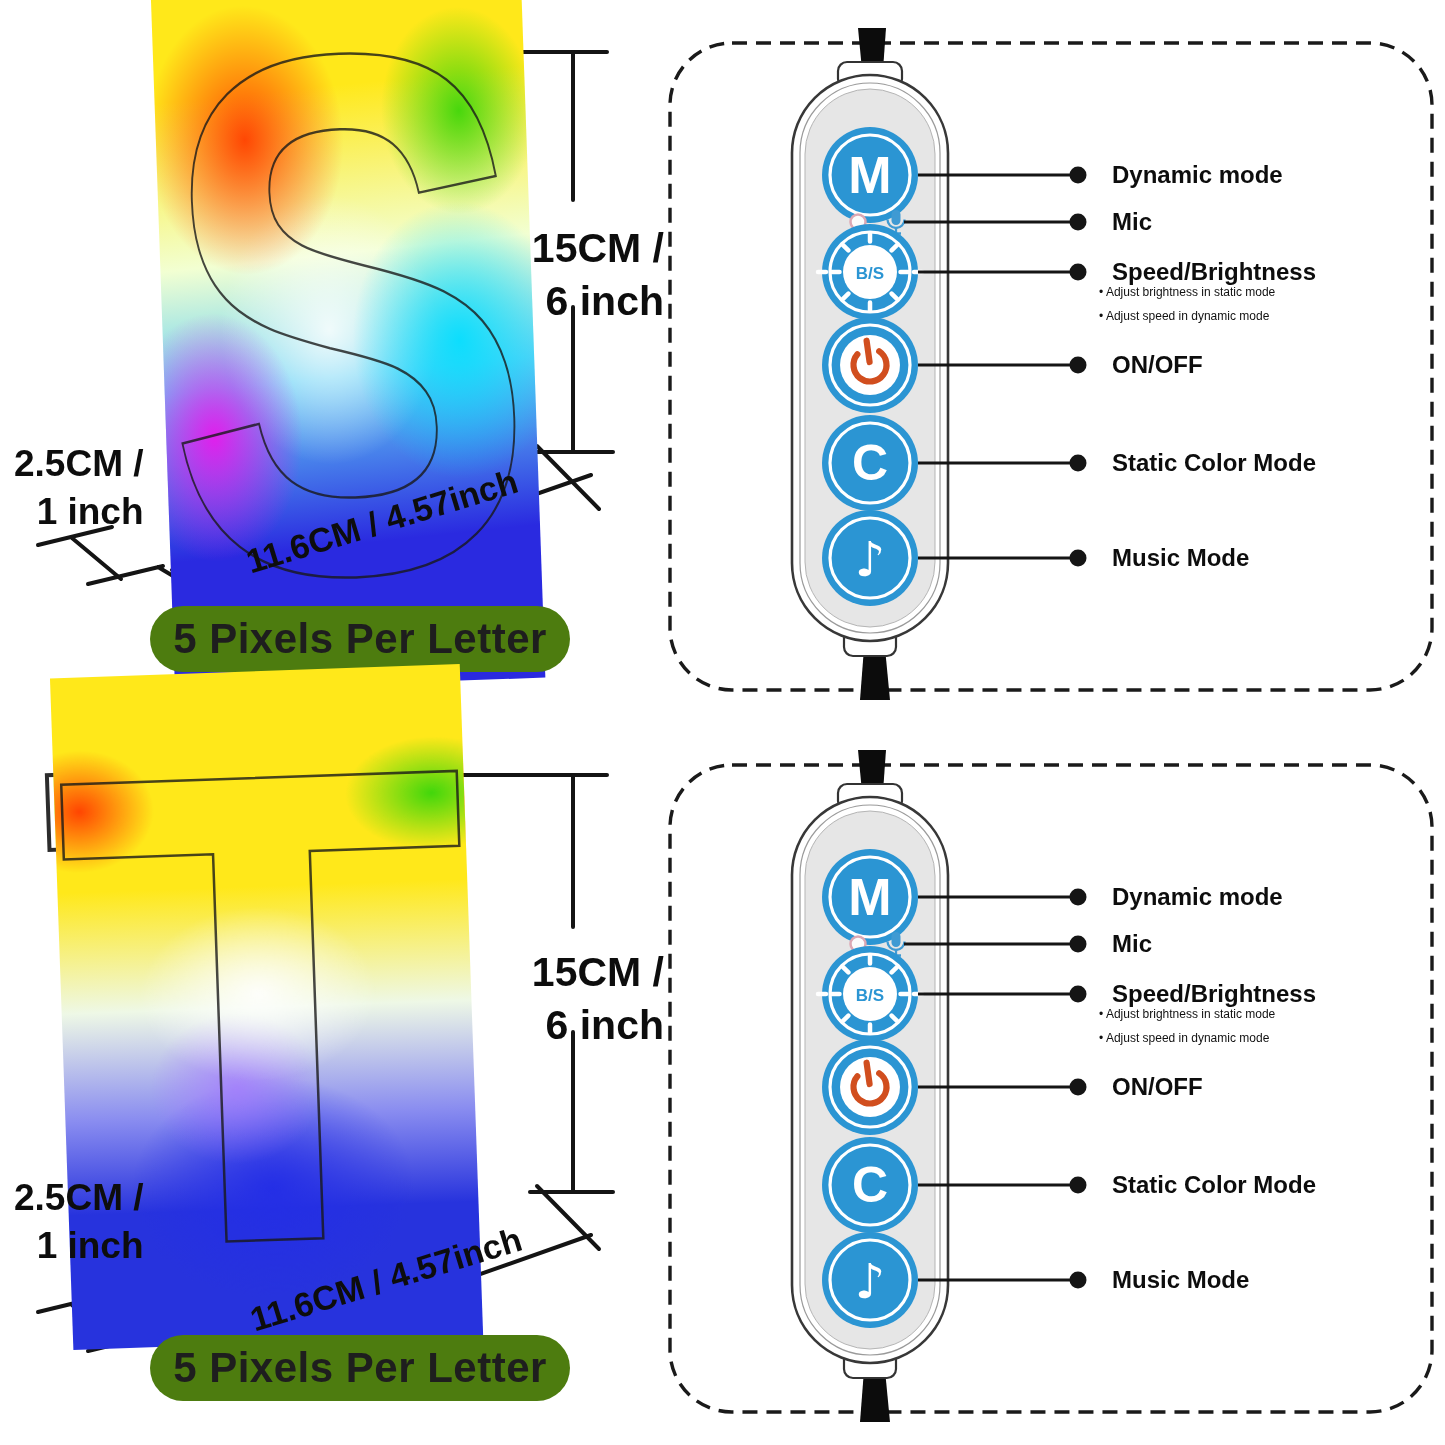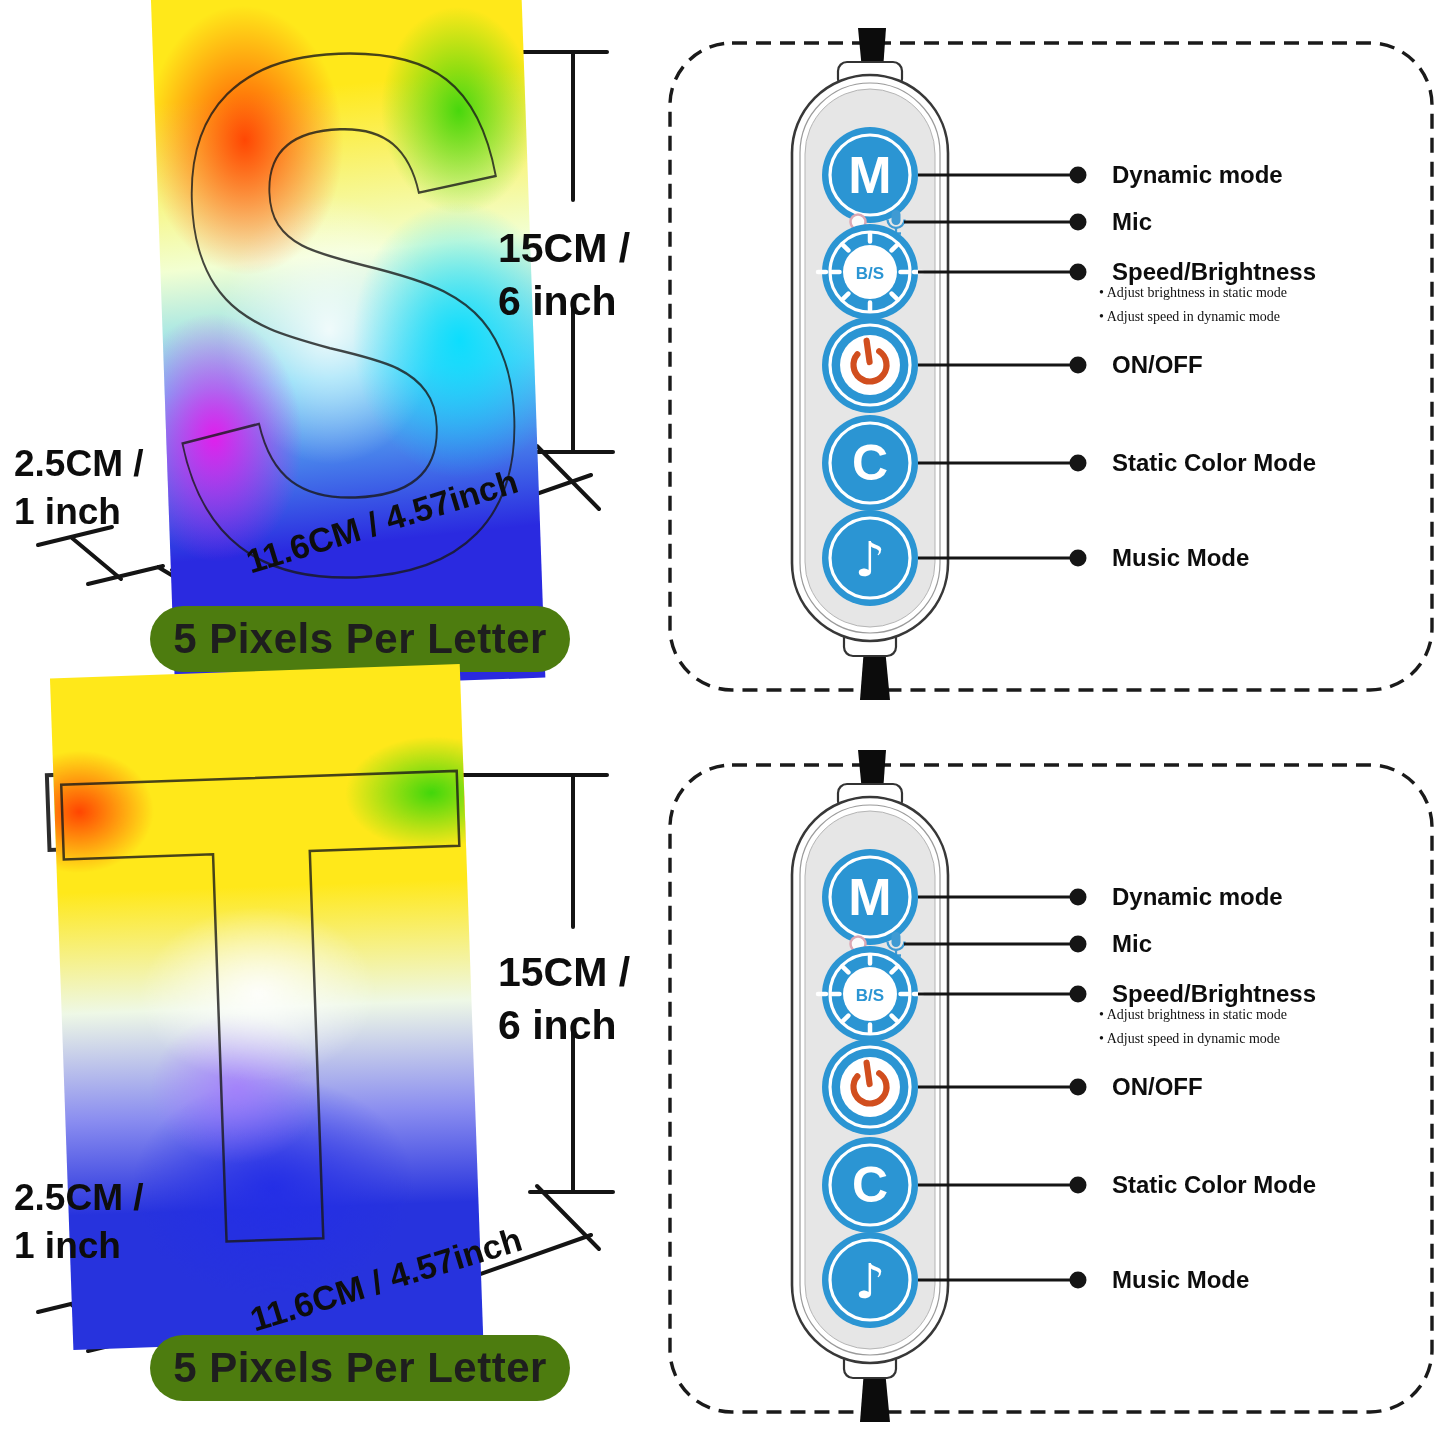--- a/index.html
+++ b/index.html
@@ -5,21 +5,21 @@
   html,body{margin:0;padding:0;background:#fff;}
   .stage{position:relative;width:1445px;height:1445px;background:#ffffff;
          font-family:"Liberation Sans",sans-serif;overflow:hidden;}
   .panel{position:absolute;}
   .panel-s{left:0;top:0;width:722px;height:722px;}
   .panel-t{left:0;top:722px;width:722px;height:723px;}
   .panel-tr{left:652px;top:28px;width:793px;height:672px;}
   .panel-br{left:652px;top:750px;width:793px;height:672px;}
   .dims{position:absolute;left:0;top:0;}
   .dline{fill:none;stroke:#141414;stroke-width:4;stroke-linecap:round;}
-  .dimtext{position:absolute;font-weight:700;color:#0d0d0d;line-height:1.3;}
+  .dimtext{position:absolute;font-weight:700;color:#0d0d0d;line-height:1.3;text-align:right;}
   .h-label{left:498px;top:222px;width:166px;font-size:41px;}
   .panel-t .h-label{top:224px;}
   .d-label{left:14px;top:440px;font-size:37px;}
   .panel-t .d-label{top:452px;}
   .w-label{position:absolute;font-weight:700;font-size:34px;color:#0d0d0d;
            width:400px;text-align:center;transform:rotate(-17deg);white-space:nowrap;}
   .panel-s .w-label{left:182px;top:502px;}
   .panel-t .w-label{left:186px;top:538px;}
   .badge{position:absolute;left:150px;width:420px;height:66px;border-radius:34px;
          background:#4d7c0f;color:#1e1e1e;display:flex;align-items:center;justify-content:center;
@@ -54,21 +54,21 @@
   .pedestal{position:absolute;left:85px;top:505px;width:268px;height:74px;border-radius:14px;
     border:3px solid #2a2a2a;
     background:
       radial-gradient(62% 85% at 55% 25%, rgba(40,70,225,.8), rgba(90,120,255,.3) 60%, rgba(90,120,255,0) 78%),
       linear-gradient(180deg,#fbfbfb 0%,#efefef 45%,#e4e6fa 100%);}
   
   .dash{fill:none;stroke:#1a1a1a;stroke-width:3.4;stroke-dasharray:15 9;}
   .lline{stroke:#151515;stroke-width:3;fill:none;}
   .rlabel{position:absolute;left:460px;transform:translateY(-50%);font-size:24px;font-weight:700;
           color:#0d0d0d;white-space:nowrap;}
-  .rsub{position:absolute;left:447px;font-size:14px;color:#111;white-space:nowrap;line-height:1.2;font-family:Liberation Serif, serif;}
+  .rsub{position:absolute;left:447px;font-size:12px;color:#111;white-space:nowrap;line-height:1.2;}
 </style>
 </head>
 <body>
 
 <div class="stage">
 
   <div class="panel panel-s">
     <svg class="dims" width="722" height="722" viewBox="0 0 722 722">
       <path class="dline" d="M300,52 H607"></path>
       <path class="dline" d="M573,52 V200 M573,307 V452"></path>

